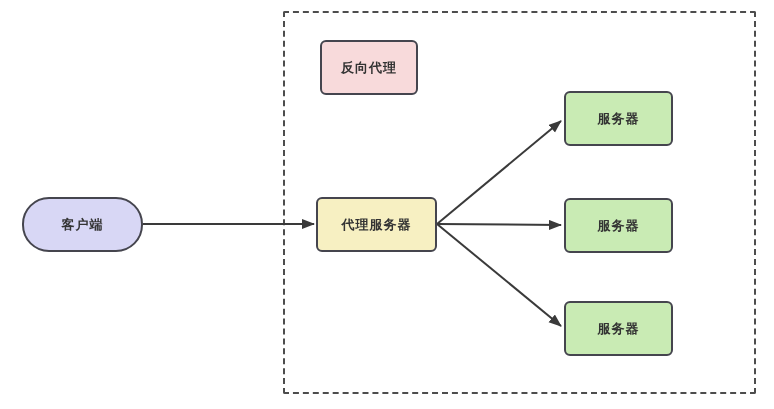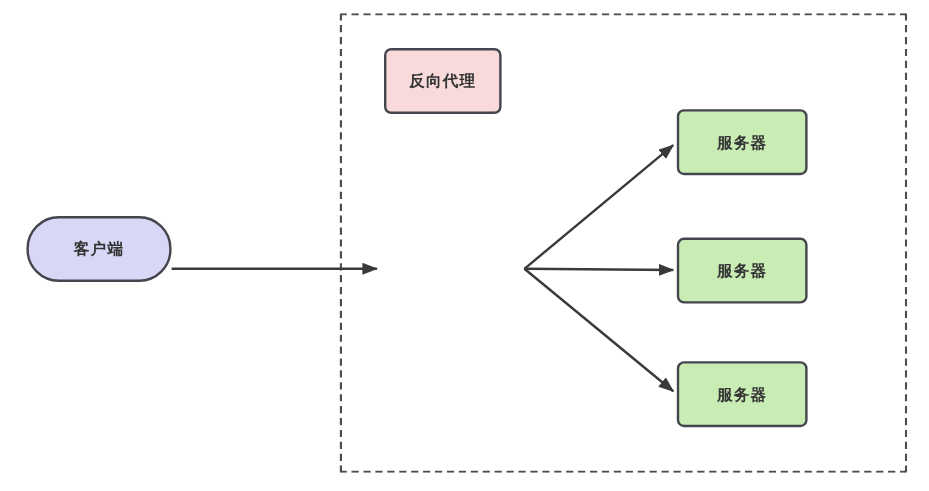--- a/index.html
+++ b/index.html
@@ -32,21 +32,21 @@
     border-radius: 6px;
     display: flex;
     align-items: center;
     justify-content: center;
     font-size: 13px;
     font-weight: 600;
     color: #333333;
     letter-spacing: 1px;
   }
   .node-client {
-    left: 22px; top: 180px; width: 121px; height: 55px;
+    left: 22px; top: 197px; width: 121px; height: 55px;
     background: var(--client-fill, #d8d7f5);
     border-radius: 27px;
   }
   .node-reverse-proxy-label {
     left: 320px; top: 40px; width: 98px; height: 55px;
     background: var(--label-fill, #f8dadb);
   }
   .node-proxy {
     left: 316px; top: 197px; width: 121px; height: 55px;
     background: var(--proxy-fill, #f7f0c2);
@@ -93,20 +93,23 @@
   </svg>
 
   <div class="node node-client">
     <span>客户端</span>
   </div>
 
   <div class="node node-reverse-proxy-label">
     <span>反向代理</span>
   </div>
 
+  <div class="node node-proxy">
+    <span>代理服务器</span>
+  </div>
 
   <div class="node node-server node-server-1">
     <span>服务器</span>
   </div>
 
   <div class="node node-server node-server-2">
     <span>服务器</span>
   </div>
 
   <div class="node node-server node-server-3">

